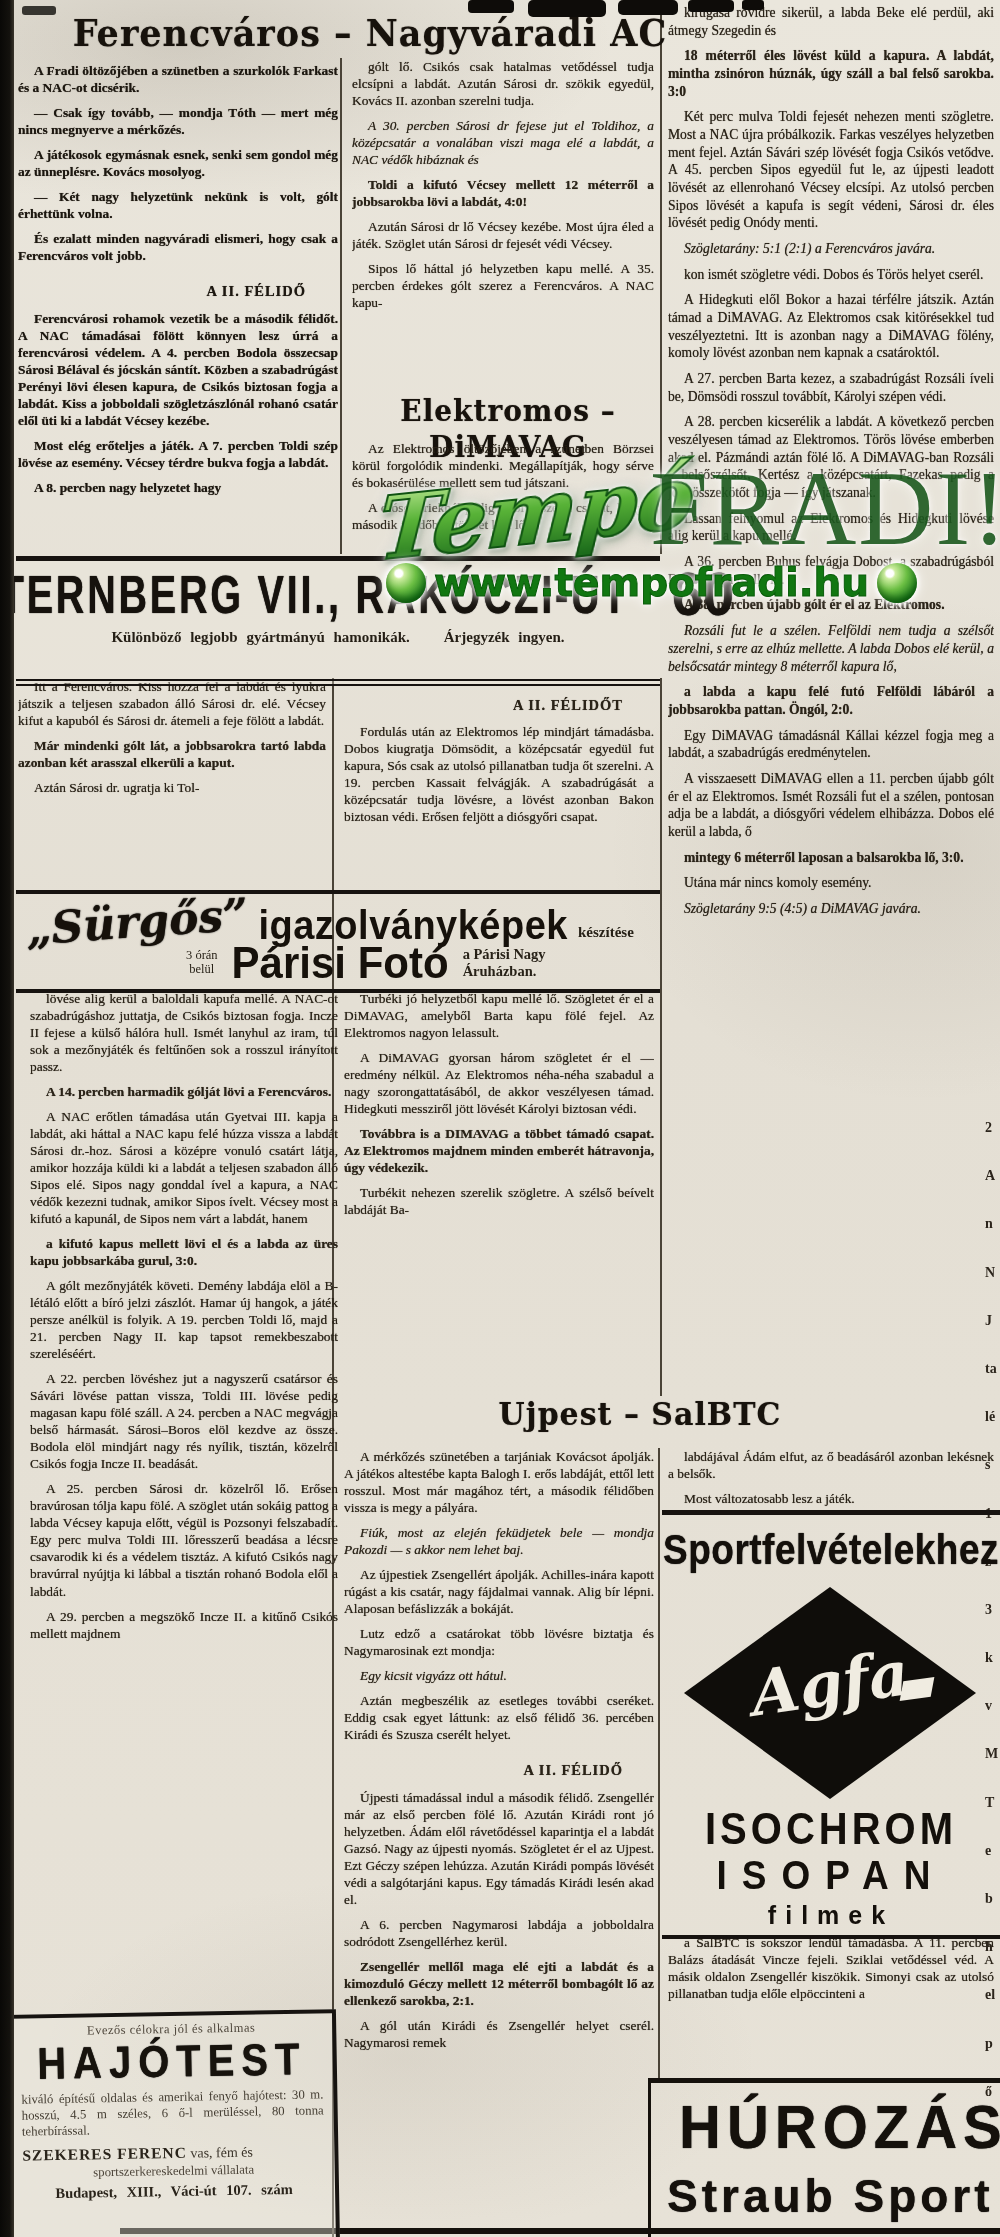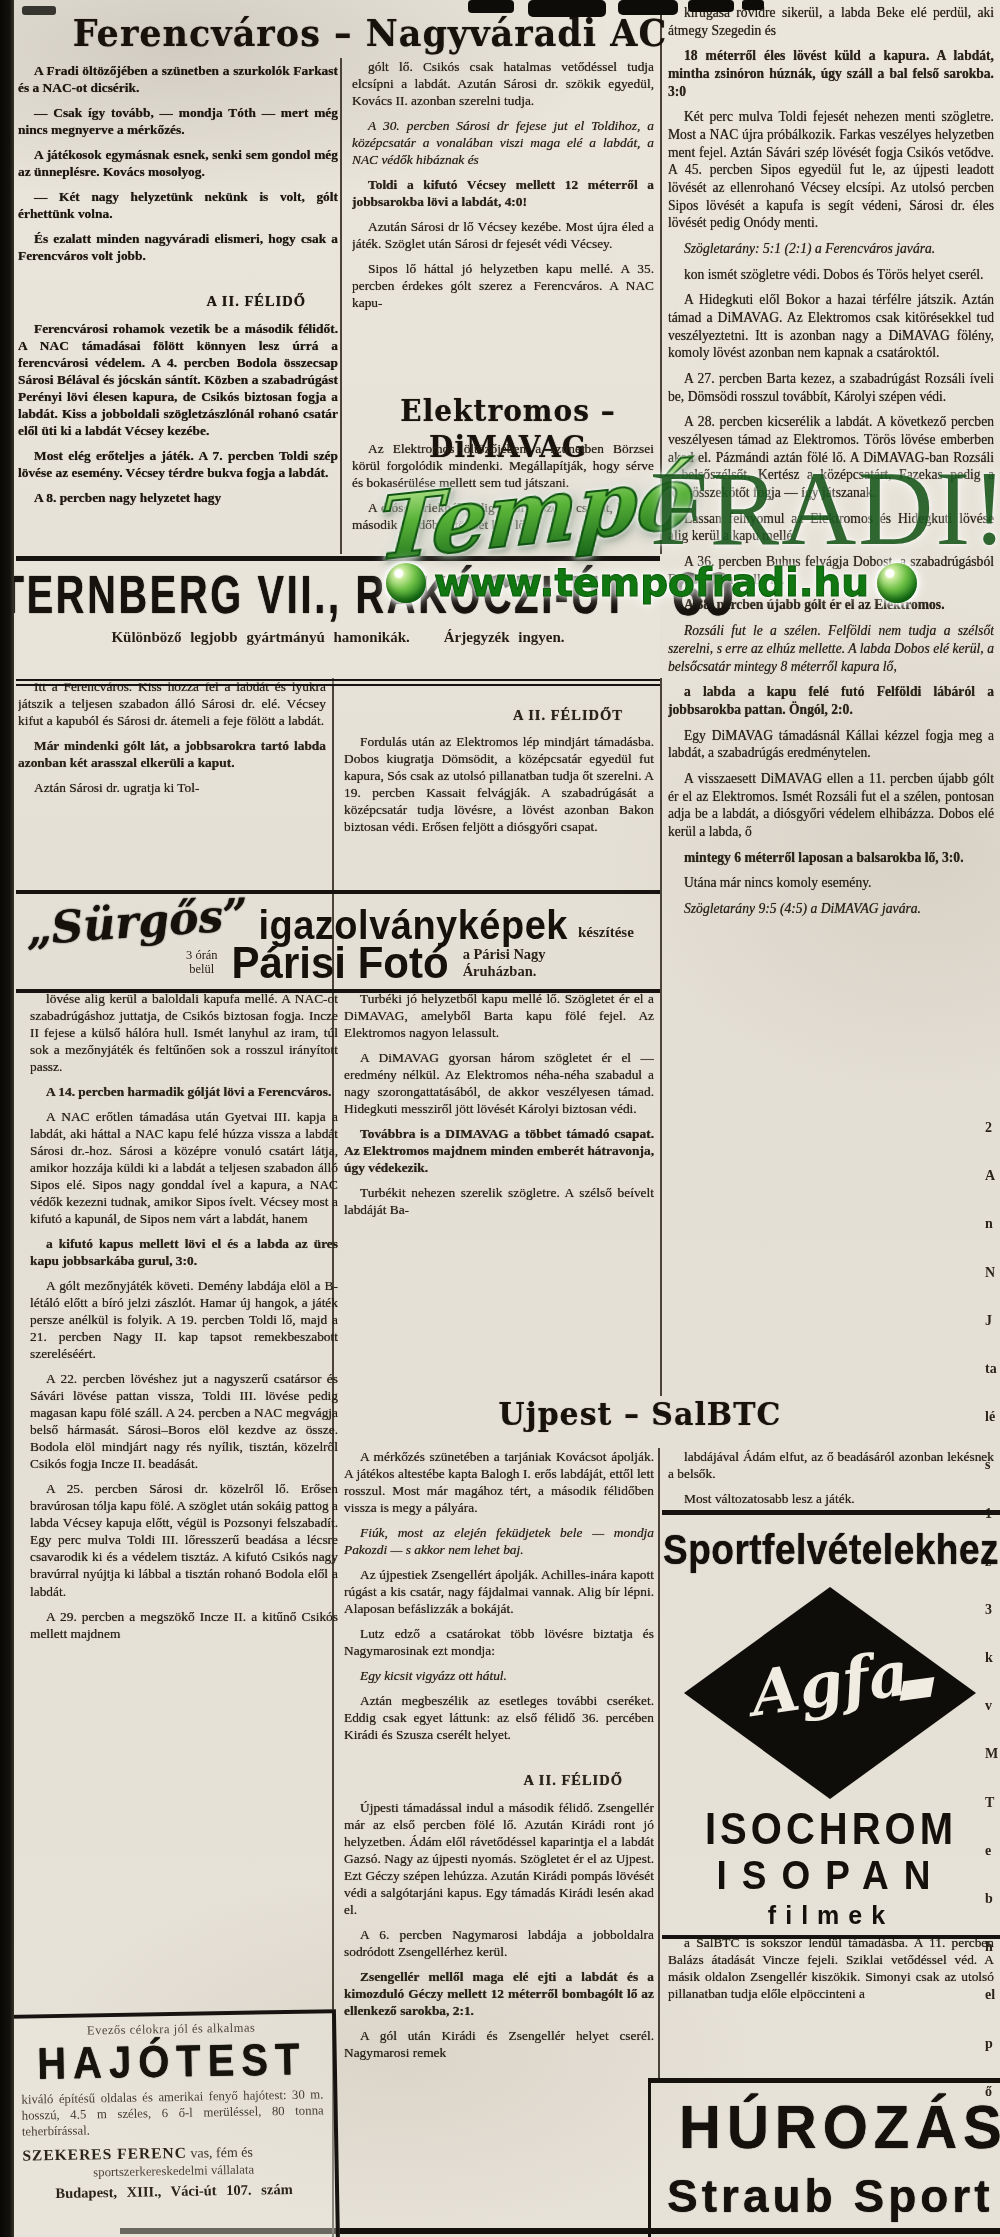--- a/index.html
+++ b/index.html
@@ -25,21 +25,21 @@
     text-align:center;transform:scaleY(1.08);letter-spacing:1px;z-index:2;text-shadow:0 0 1px rgba(20,15,8,.55);}
   #h-match1{left:60px;top:12px;width:620px;font-size:35px;}
   #h-match2{left:352px;top:396px;width:312px;font-size:28px;}
   #h-match3{left:420px;top:1396px;width:440px;font-size:30px;}
 
   
   .col{position:absolute;overflow:hidden;text-align:justify;font-size:13.4px;line-height:1.27;z-index:2;color:#2a2318;}
   .col p{margin:0 0 8px;text-indent:16px;text-shadow:0 0 .7px rgba(35,28,18,.75);}
   .s-b{font-weight:bold;}
   .s-i{font-style:italic;}
-  .s-h{font-weight:bold;text-align:right;padding-right:10%;text-indent:0!important;font-size:14.5px;letter-spacing:1px;margin:28px 0 9px!important;}
+  .s-h{font-weight:bold;text-align:right;padding-right:10%;text-indent:0!important;font-size:14.5px;letter-spacing:1px;margin:18px 0 9px!important;}
   .heavy{font-weight:bold;color:#1c1710;text-shadow:0 0 1.2px rgba(15,10,5,.9);}
   #colL-top{left:18px;top:62px;width:320px;height:492px;}
   #colM-top{left:352px;top:58px;width:302px;height:338px;}
   #colM-elek{left:352px;top:440px;width:302px;height:114px;}
   #colR-top{left:668px;top:4px;width:326px;height:1392px;font-size:13.6px;line-height:1.3;}
   #b2-colL{left:18px;top:678px;width:308px;height:210px;}
   #b2-colM{left:344px;top:678px;width:310px;height:210px;}
   #b3-colL{left:30px;top:990px;width:308px;height:1016px;}
   #b3-colM{left:344px;top:990px;width:310px;height:406px;}
   #b4-colA{left:344px;top:1448px;width:310px;height:789px;}

